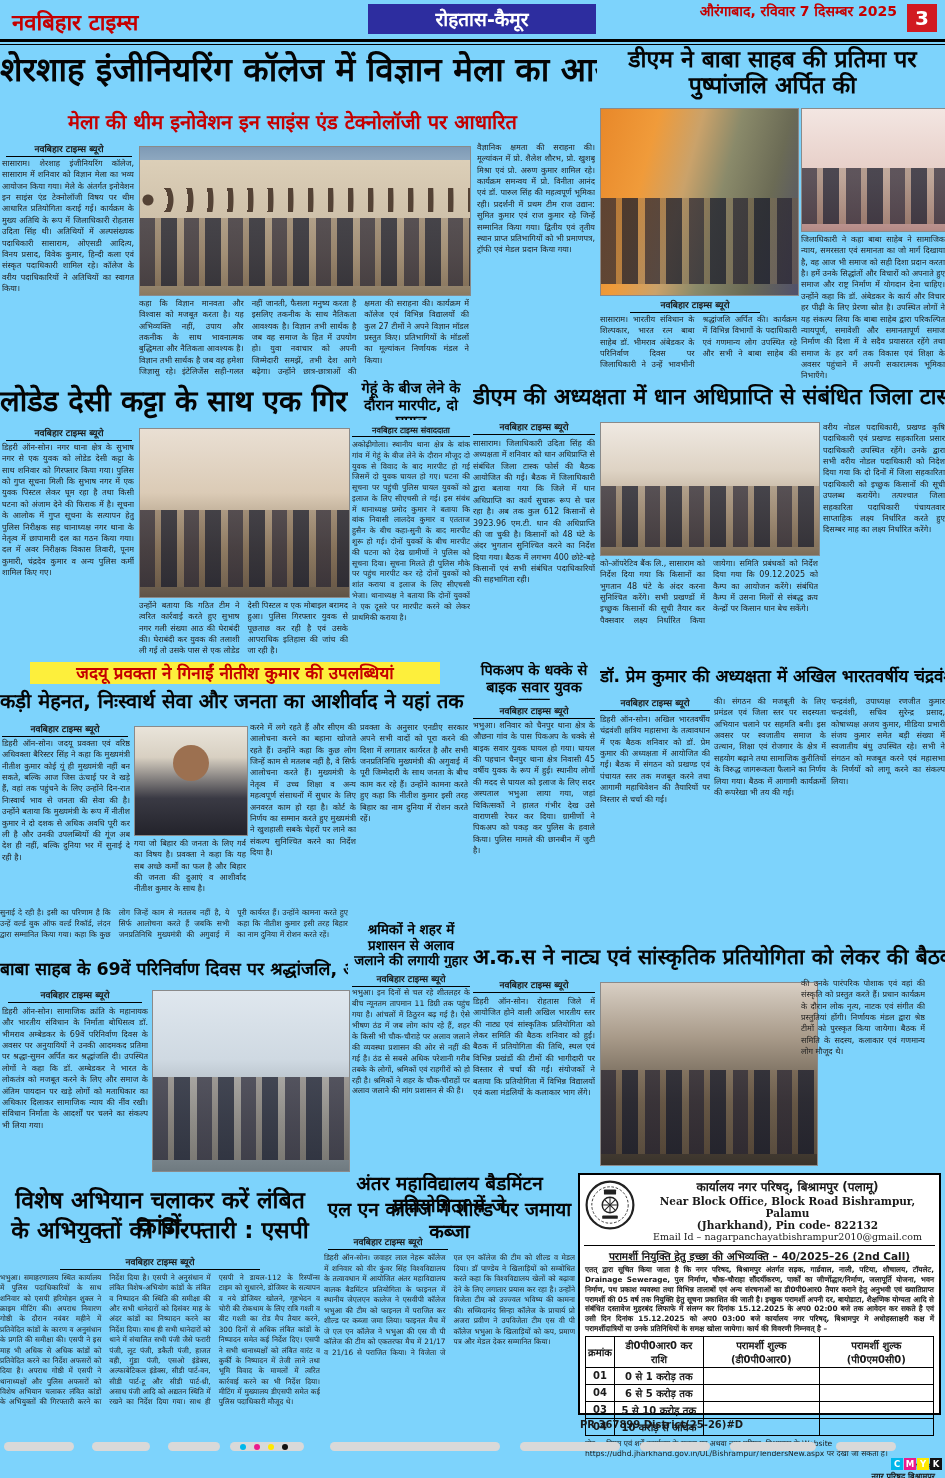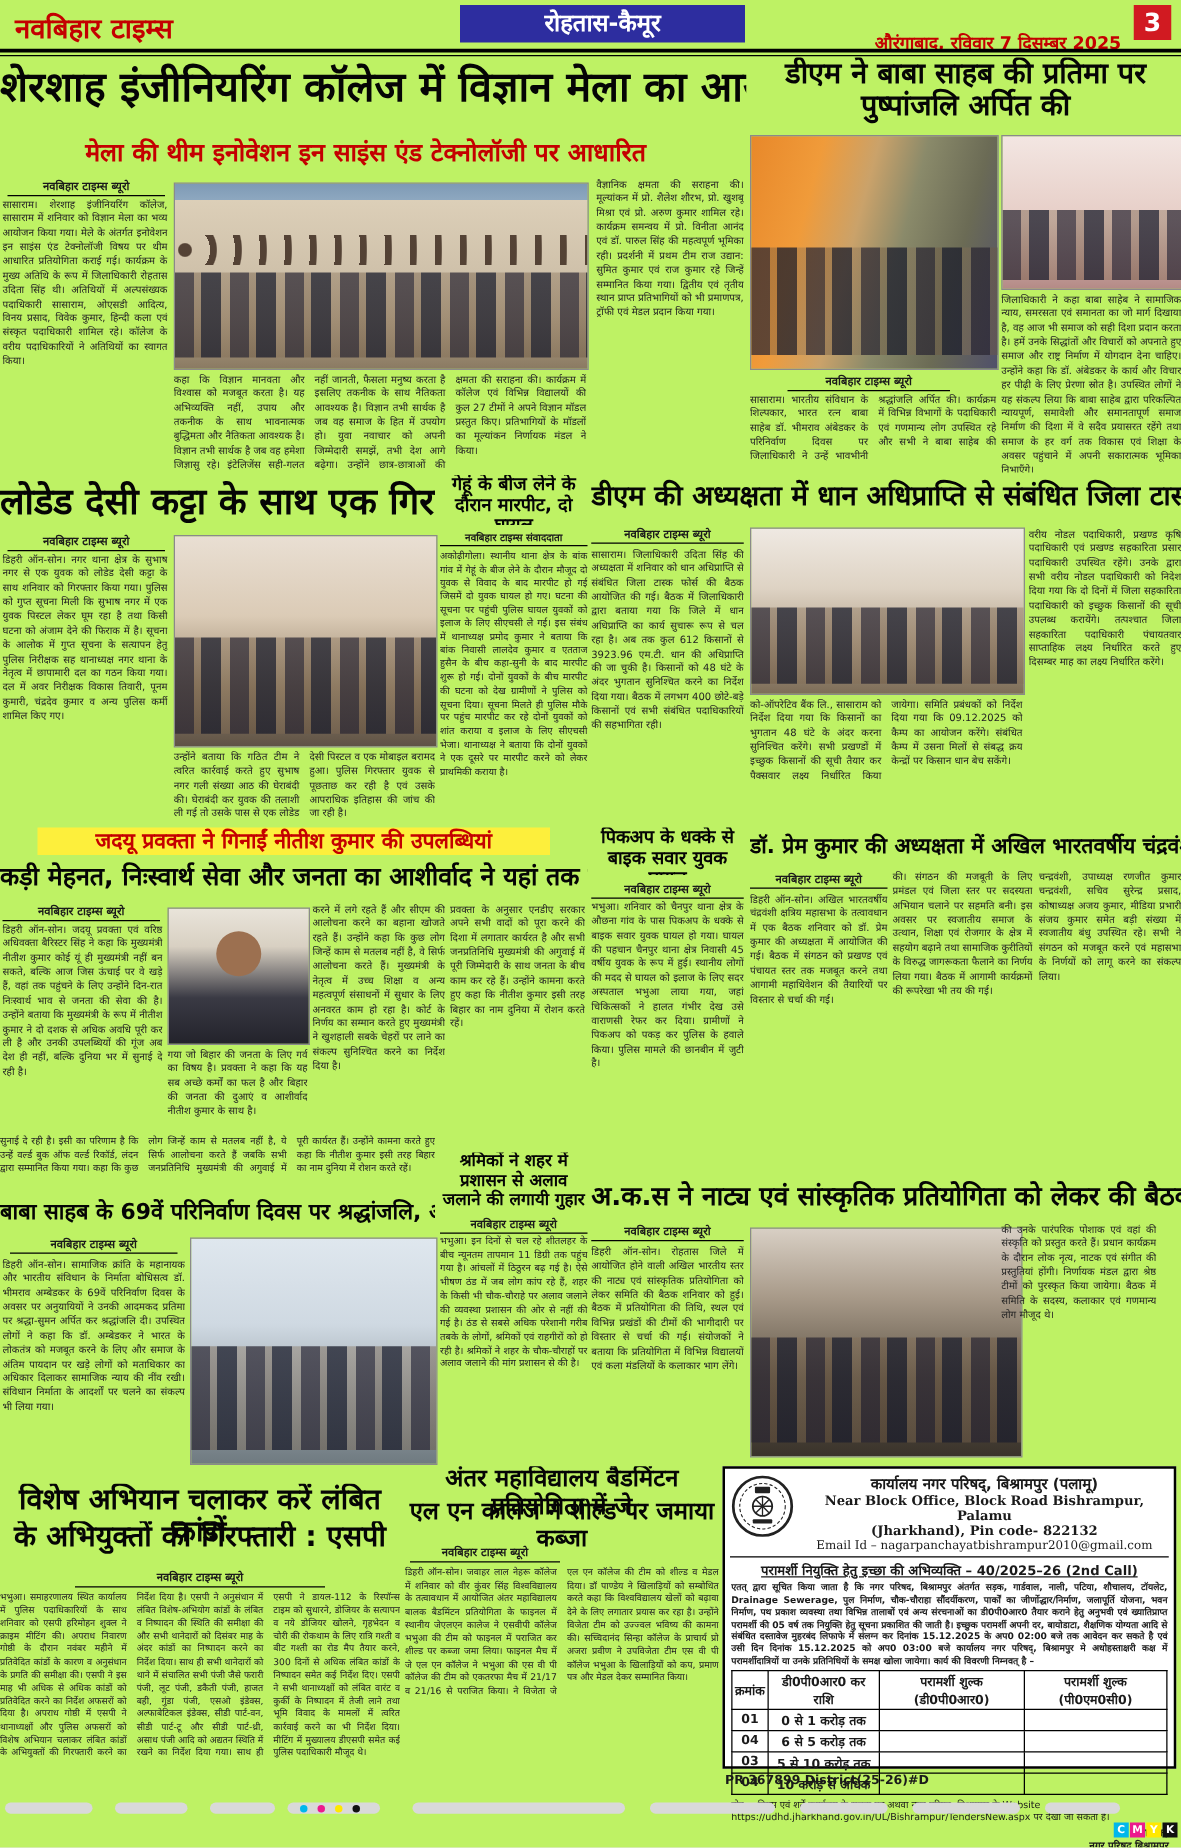--- a/index.html
+++ b/index.html
@@ -1,23 +1,23 @@
 <!DOCTYPE html>
 <html><head>
 <meta charset="utf-8">
 <style>
   html,body{margin:0;padding:0;background:#e8e8e8;}
-  #page{position:relative;width:945px;height:1478px;background:#bef264;margin:0 auto;
+  #page{position:relative;width:945px;height:1478px;background:#7dd3fc;margin:0 auto;
         font-family:"DejaVu Sans",sans-serif;color:#1a1a1a;overflow:hidden;}
   
   #hdr{position:absolute;left:0;top:0;width:945px;height:38px;}
   .paper-name{position:absolute;left:12px;top:6px;font-size:22px;font-weight:bold;color:#c40000;}
   .edition-box{position:absolute;left:368px;top:4px;width:228px;height:30px;background:#2d2d9f;
                color:#fff;font-size:19px;font-weight:bold;text-align:center;line-height:30px;}
-  .dateline{position:absolute;right:48px;top:24px;font-size:14px;font-weight:bold;color:#c40000;}
+  .dateline{position:absolute;right:48px;top:1px;font-size:14px;font-weight:bold;color:#c40000;}
   .pageno{position:absolute;right:8px;top:4px;width:30px;height:28px;background:#d11a21;color:#fff;
           font-size:20px;font-weight:bold;text-align:center;line-height:28px;}
   .rule-thick{position:absolute;left:0;top:39px;width:945px;height:3px;background:#000;}
   .rule-thin{position:absolute;left:0;top:44px;width:945px;height:1px;background:#000;}
   
   .art{position:absolute;}
   .h1{font-weight:bold;color:#050505;text-align:center;white-space:nowrap;overflow:hidden;}
   .h1w{font-weight:bold;color:#050505;text-align:center;overflow:hidden;line-height:1.15;}
   .h2red{font-weight:bold;color:#c40000;text-align:center;overflow:hidden;white-space:nowrap;}
   .strip{background:#fdef3c;color:#c40000;font-weight:bold;text-align:center;overflow:hidden;white-space:nowrap;}

